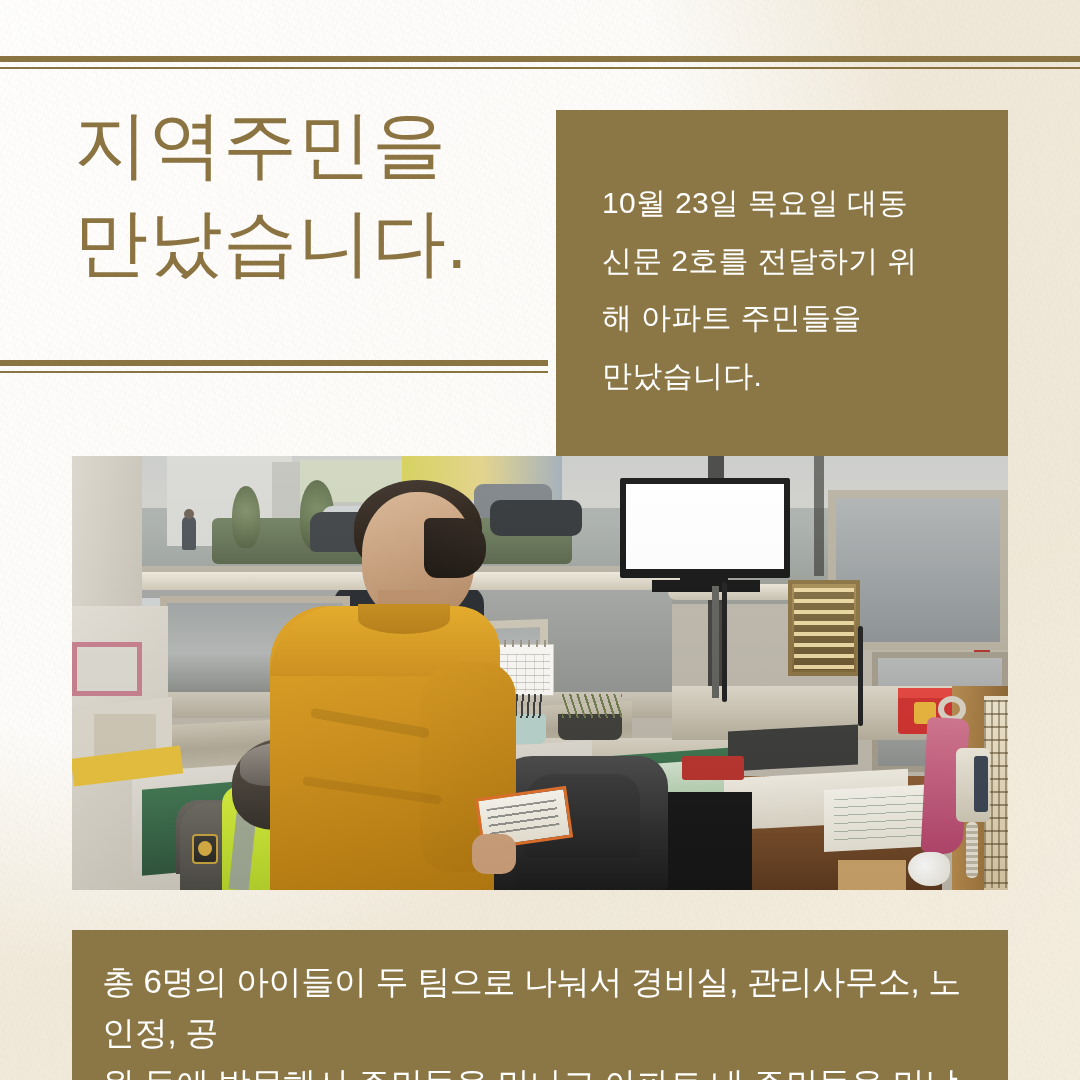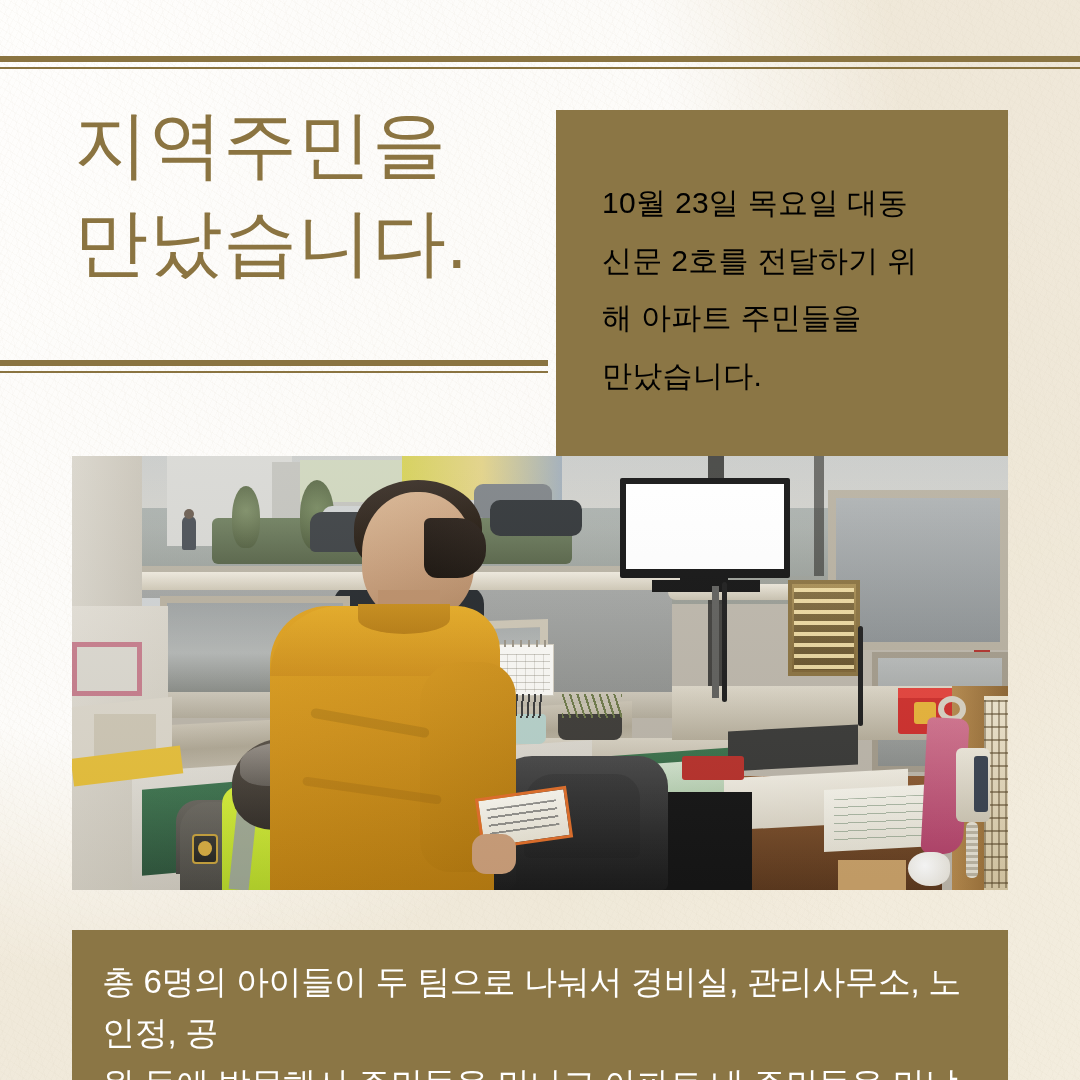--- a/index.html
+++ b/index.html
@@ -66,21 +66,21 @@
     position: absolute;
     left: 556px;
     top: 110px;
     width: 452px;
     height: 355px;
     background: #8b7645;
     box-sizing: border-box;
     padding: 64px 44px 0 46px;
   }
   .lead-text {
-    color: #000000;
+    color: #ffffff;
     font-size: 30px;
     line-height: 1.92;
     letter-spacing: 0.3px;
     white-space: pre-line;
     text-align: justify;
   }
 
   
   .photo {
     position: absolute;

